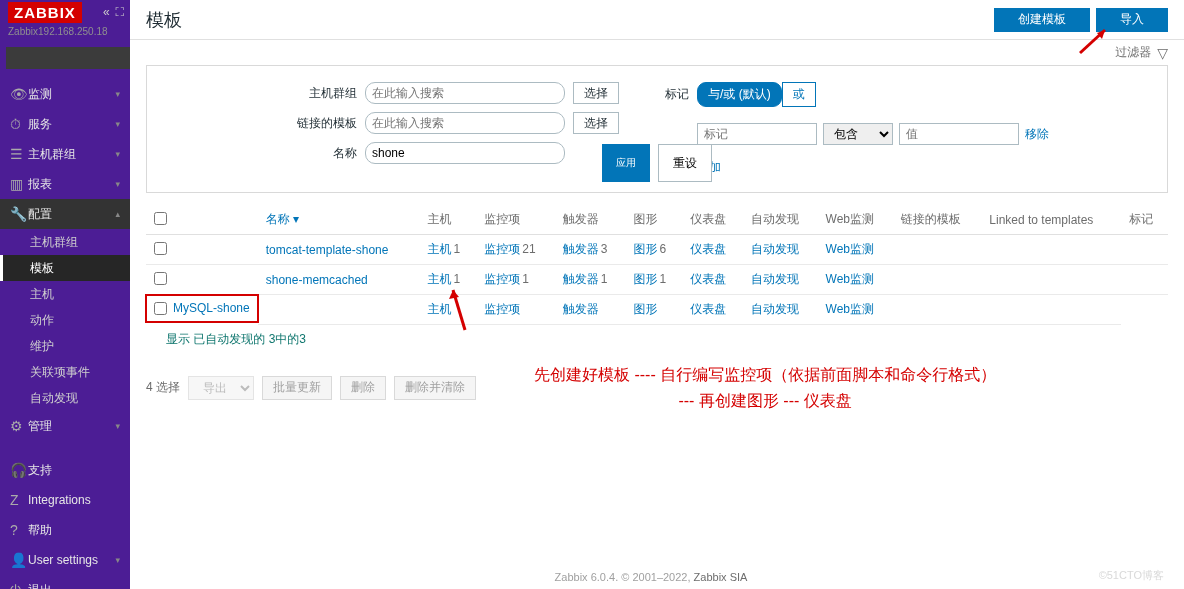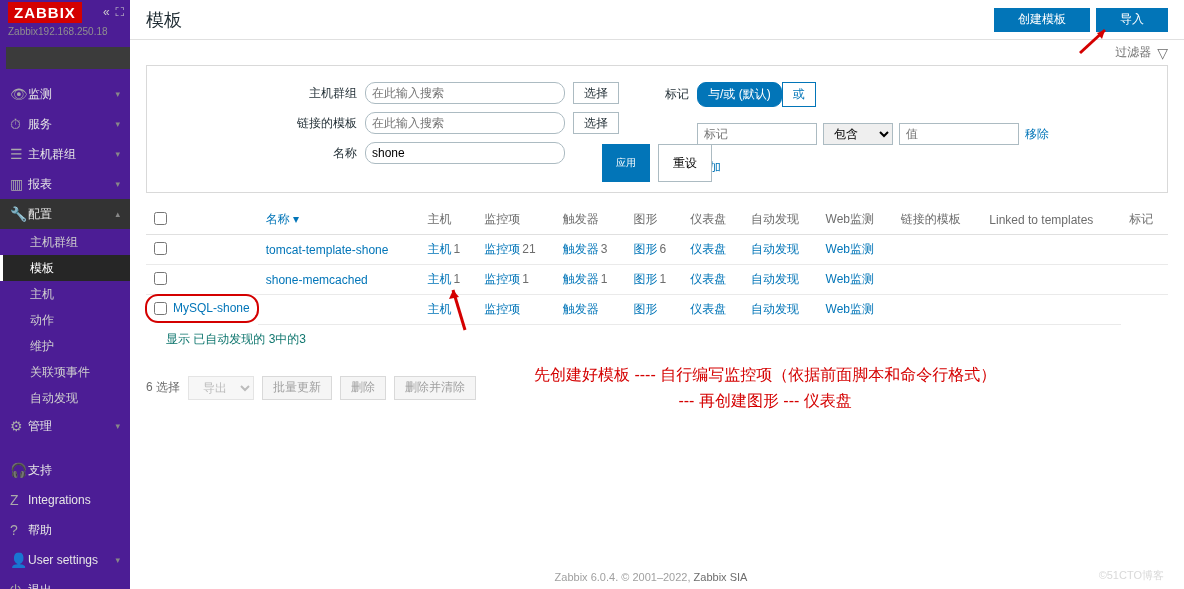--- a/index.html
+++ b/index.html
@@ -245,41 +245,41 @@
         <td><a><span>触发器</span></a><span class="cnt">1</span></td>
         <td><a><span>图形</span></a><span class="cnt">1</span></td>
         <td><a>仪表盘</a></td>
         <td><a>自动发现</a></td>
         <td><a>Web监测</a></td>
         <td></td>
           <td></td>
           <td></td>
       </tr>
       <tr>
-        <td class="hl" style="display:flex;align-items:center;gap:6px;border-radius:12px;">
+        <td class="hl" style="display:flex;align-items:center;gap:6px;">
             <input type="checkbox" style="">
             <a style="white-space:nowrap;">MySQL-shone</a>
           </td>
         <td></td>
         <td><a>主机</a></td>
         <td><a>监控项</a></td>
         <td><a>触发器</a></td>
         <td><a>图形</a></td>
         <td><a>仪表盘</a></td>
         <td><a>自动发现</a></td>
         <td><a>Web监测</a></td>
         <td></td>
           <td></td>
       </tr>
     </tbody>
   </table>
   <div class="tbl-footer">显示 已自动发现的 3中的3</div>
 
   <div class="bulk">
-    <span>6 选择</span>
+    <span>4 选择</span>
     <select disabled=""><option>导出</option></select>
     <button disabled="">批量更新</button>
     <button disabled="">删除</button>
     <button disabled="">删除并清除</button>
 
     <div class="annot" style="margin-left:50px;">
       <div>先创建好模板 ---- 自行编写监控项（依据前面脚本和命令行格式）</div>
       <div>--- 再创建图形 --- 仪表盘</div>
     </div>
   </div>

